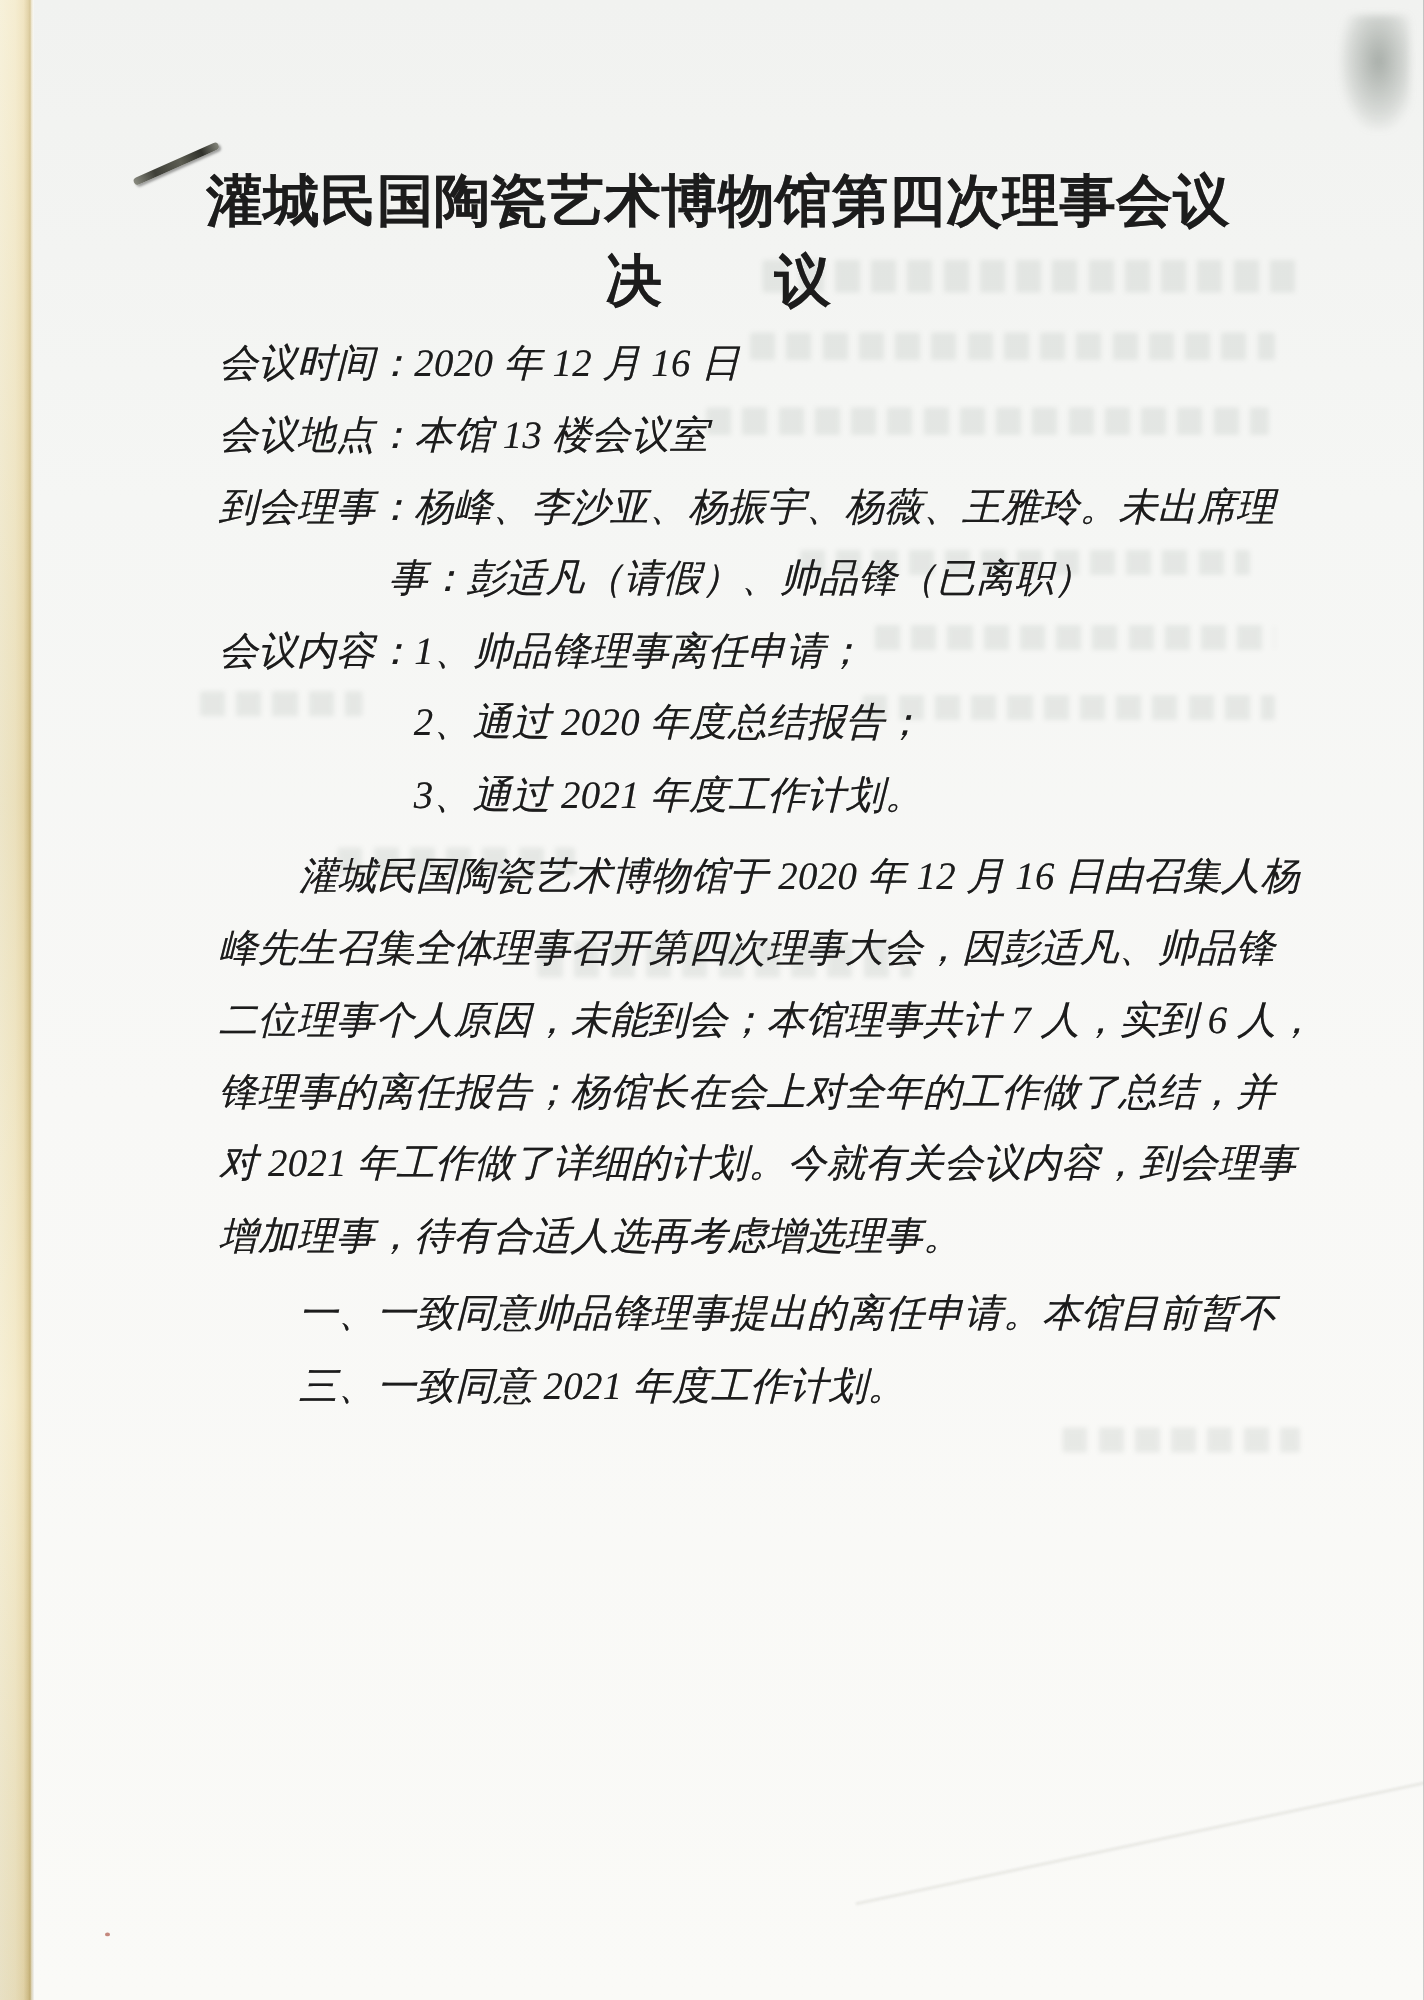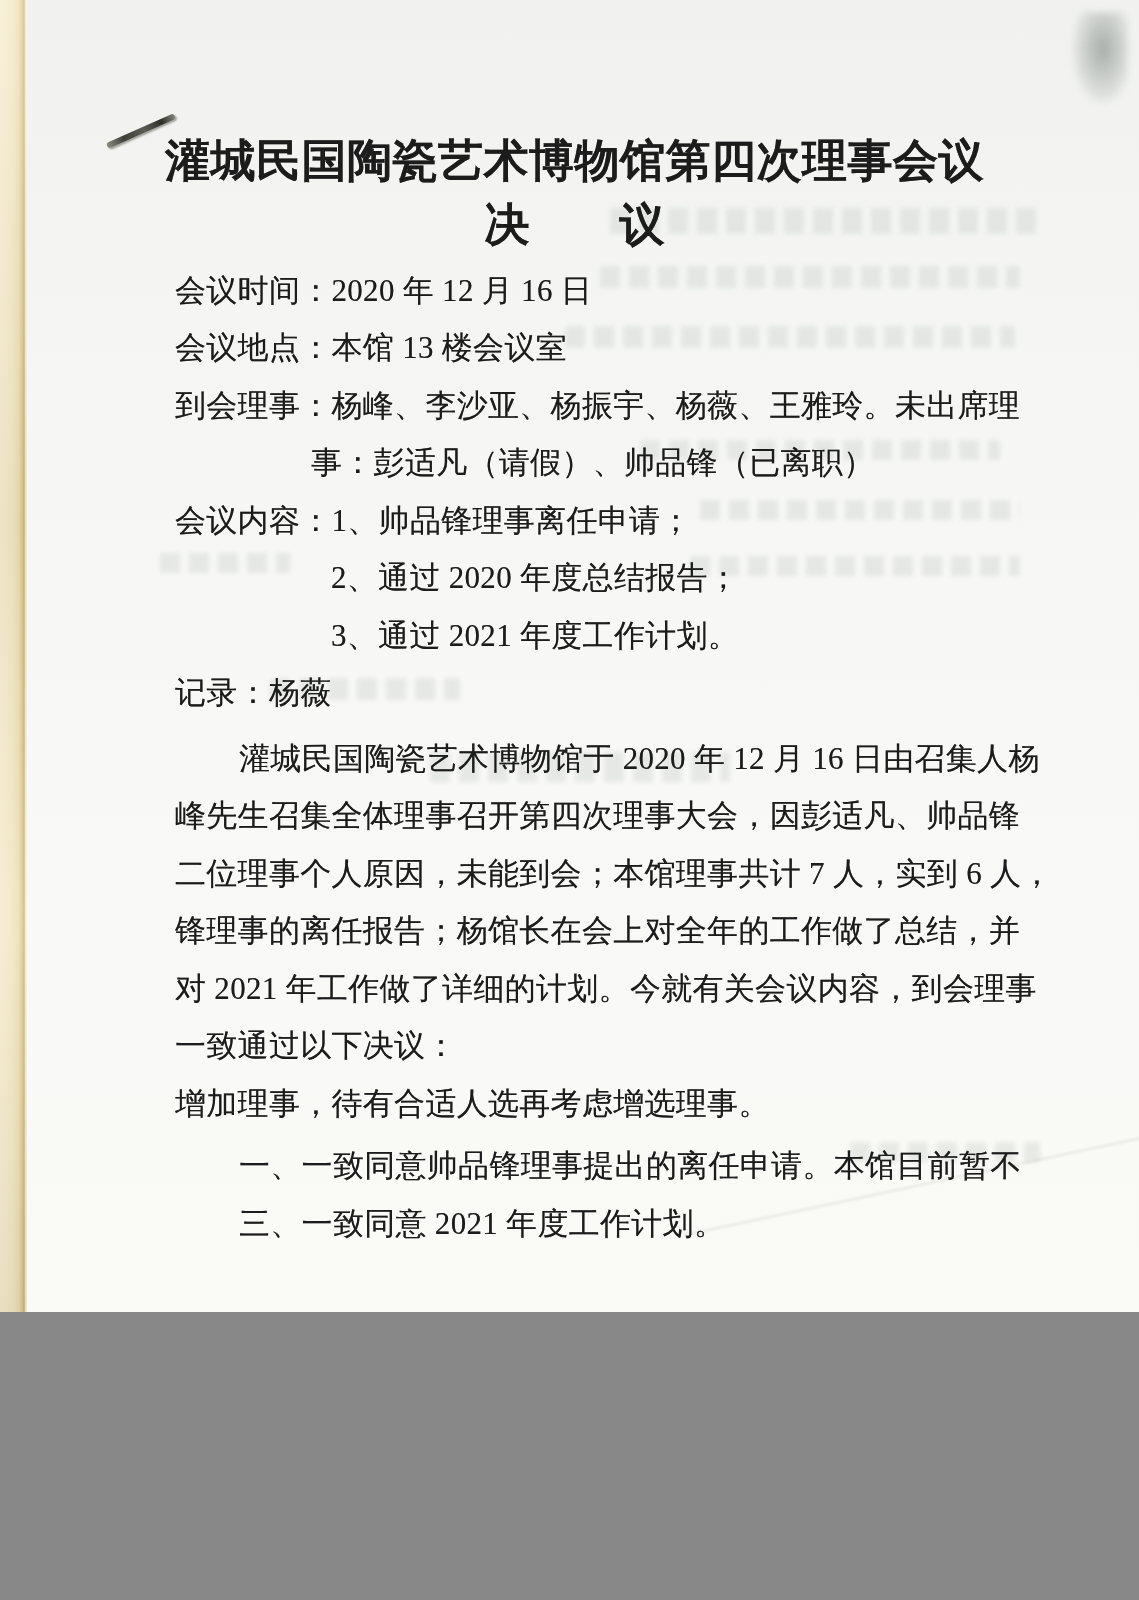--- a/index.html
+++ b/index.html
@@ -1,19 +1,19 @@
 <!DOCTYPE html>
 <html><head>
 <meta charset="utf-8">
 <style>
   html, body { margin: 0; padding: 0; background: #888; }
   .scan {
     position: relative;
     width: 1139px;
-    height: 1312px;
+    height: 1600px;
     margin: 0 auto;
     overflow: hidden;
     background: linear-gradient(180deg, #f1f2f0 0%, #f5f6f4 25%, #f8f8f6 55%, #fafaf7 100%);
     font-family: "Liberation Serif", "DejaVu Serif", serif;
     color: #1c1c1c;
   }
   
   .page-edge {
     position: absolute; left: 0; top: 0; bottom: 0; width: 27px;
     background: linear-gradient(90deg, #f4ecce 0%, #f2e7c2 45%, #ecdcae 70%, #d8c48c 84%, #c9b478 89%, #ece4cb 94%, #f6f6f3 100%);
@@ -54,20 +54,21 @@
   .title-l2 {
     font-size: 45px; font-weight: bold; line-height: 58px; margin-top: 4px;
     white-space: pre; text-shadow: 0 0 0.5px rgba(0,0,0,0.55);
   }
 
   .content { position: absolute; left: 175px; right: 64px; top: 262px; }
   .line {
     height: 57.5px; display: flex; align-items: center;
     font-size: 31px; letter-spacing: 0.3px; white-space: pre;
     text-shadow: 0 0 0.4px rgba(0,0,0,0.5);
+    font-style: italic;
   }
   .indent-2 { padding-left: 64px; }
   .indent-4 { padding-left: 136px; }
   .indent-5 { padding-left: 156px; }
   .gap-a { margin-top: 5px; }
   .gap-b { margin-top: 8px; }
 </style>
 </head>
 <body>
 
@@ -96,25 +97,23 @@
   </div>
 
   <div class="content">
     <div class="line">会议时间：2020 年 12 月 16 日</div>
     <div class="line">会议地点：本馆 13 楼会议室</div>
     <div class="line">到会理事：杨峰、李沙亚、杨振宇、杨薇、王雅玲。未出席理</div>
     <div class="line indent-4">事：彭适凡（请假）、帅品锋（已离职）</div>
     <div class="line">会议内容：1、帅品锋理事离任申请；</div>
     <div class="line indent-5">2、通过 2020 年度总结报告；</div>
     <div class="line indent-5">3、通过 2021 年度工作计划。</div>
-    <div class="line">记录：杨薇</div>
     <div class="line indent-2 gap-b">灌城民国陶瓷艺术博物馆于 2020 年 12 月 16 日由召集人杨</div>
     <div class="line">峰先生召集全体理事召开第四次理事大会，因彭适凡、帅品锋</div>
     <div class="line">二位理事个人原因，未能到会；本馆理事共计 7 人，实到 6 人，</div>
     <div class="line">锋理事的离任报告；杨馆长在会上对全年的工作做了总结，并</div>
     <div class="line">对 2021 年工作做了详细的计划。今就有关会议内容，到会理事</div>
-    <div class="line">一致通过以下决议：</div>
     <div class="line">增加理事，待有合适人选再考虑增选理事。</div>
     <div class="line indent-2 gap-a">一、一致同意帅品锋理事提出的离任申请。本馆目前暂不</div>
     <div class="line indent-2">三、一致同意 2021 年度工作计划。</div>
   </div>
 
 </div>
 
 </body></html>

